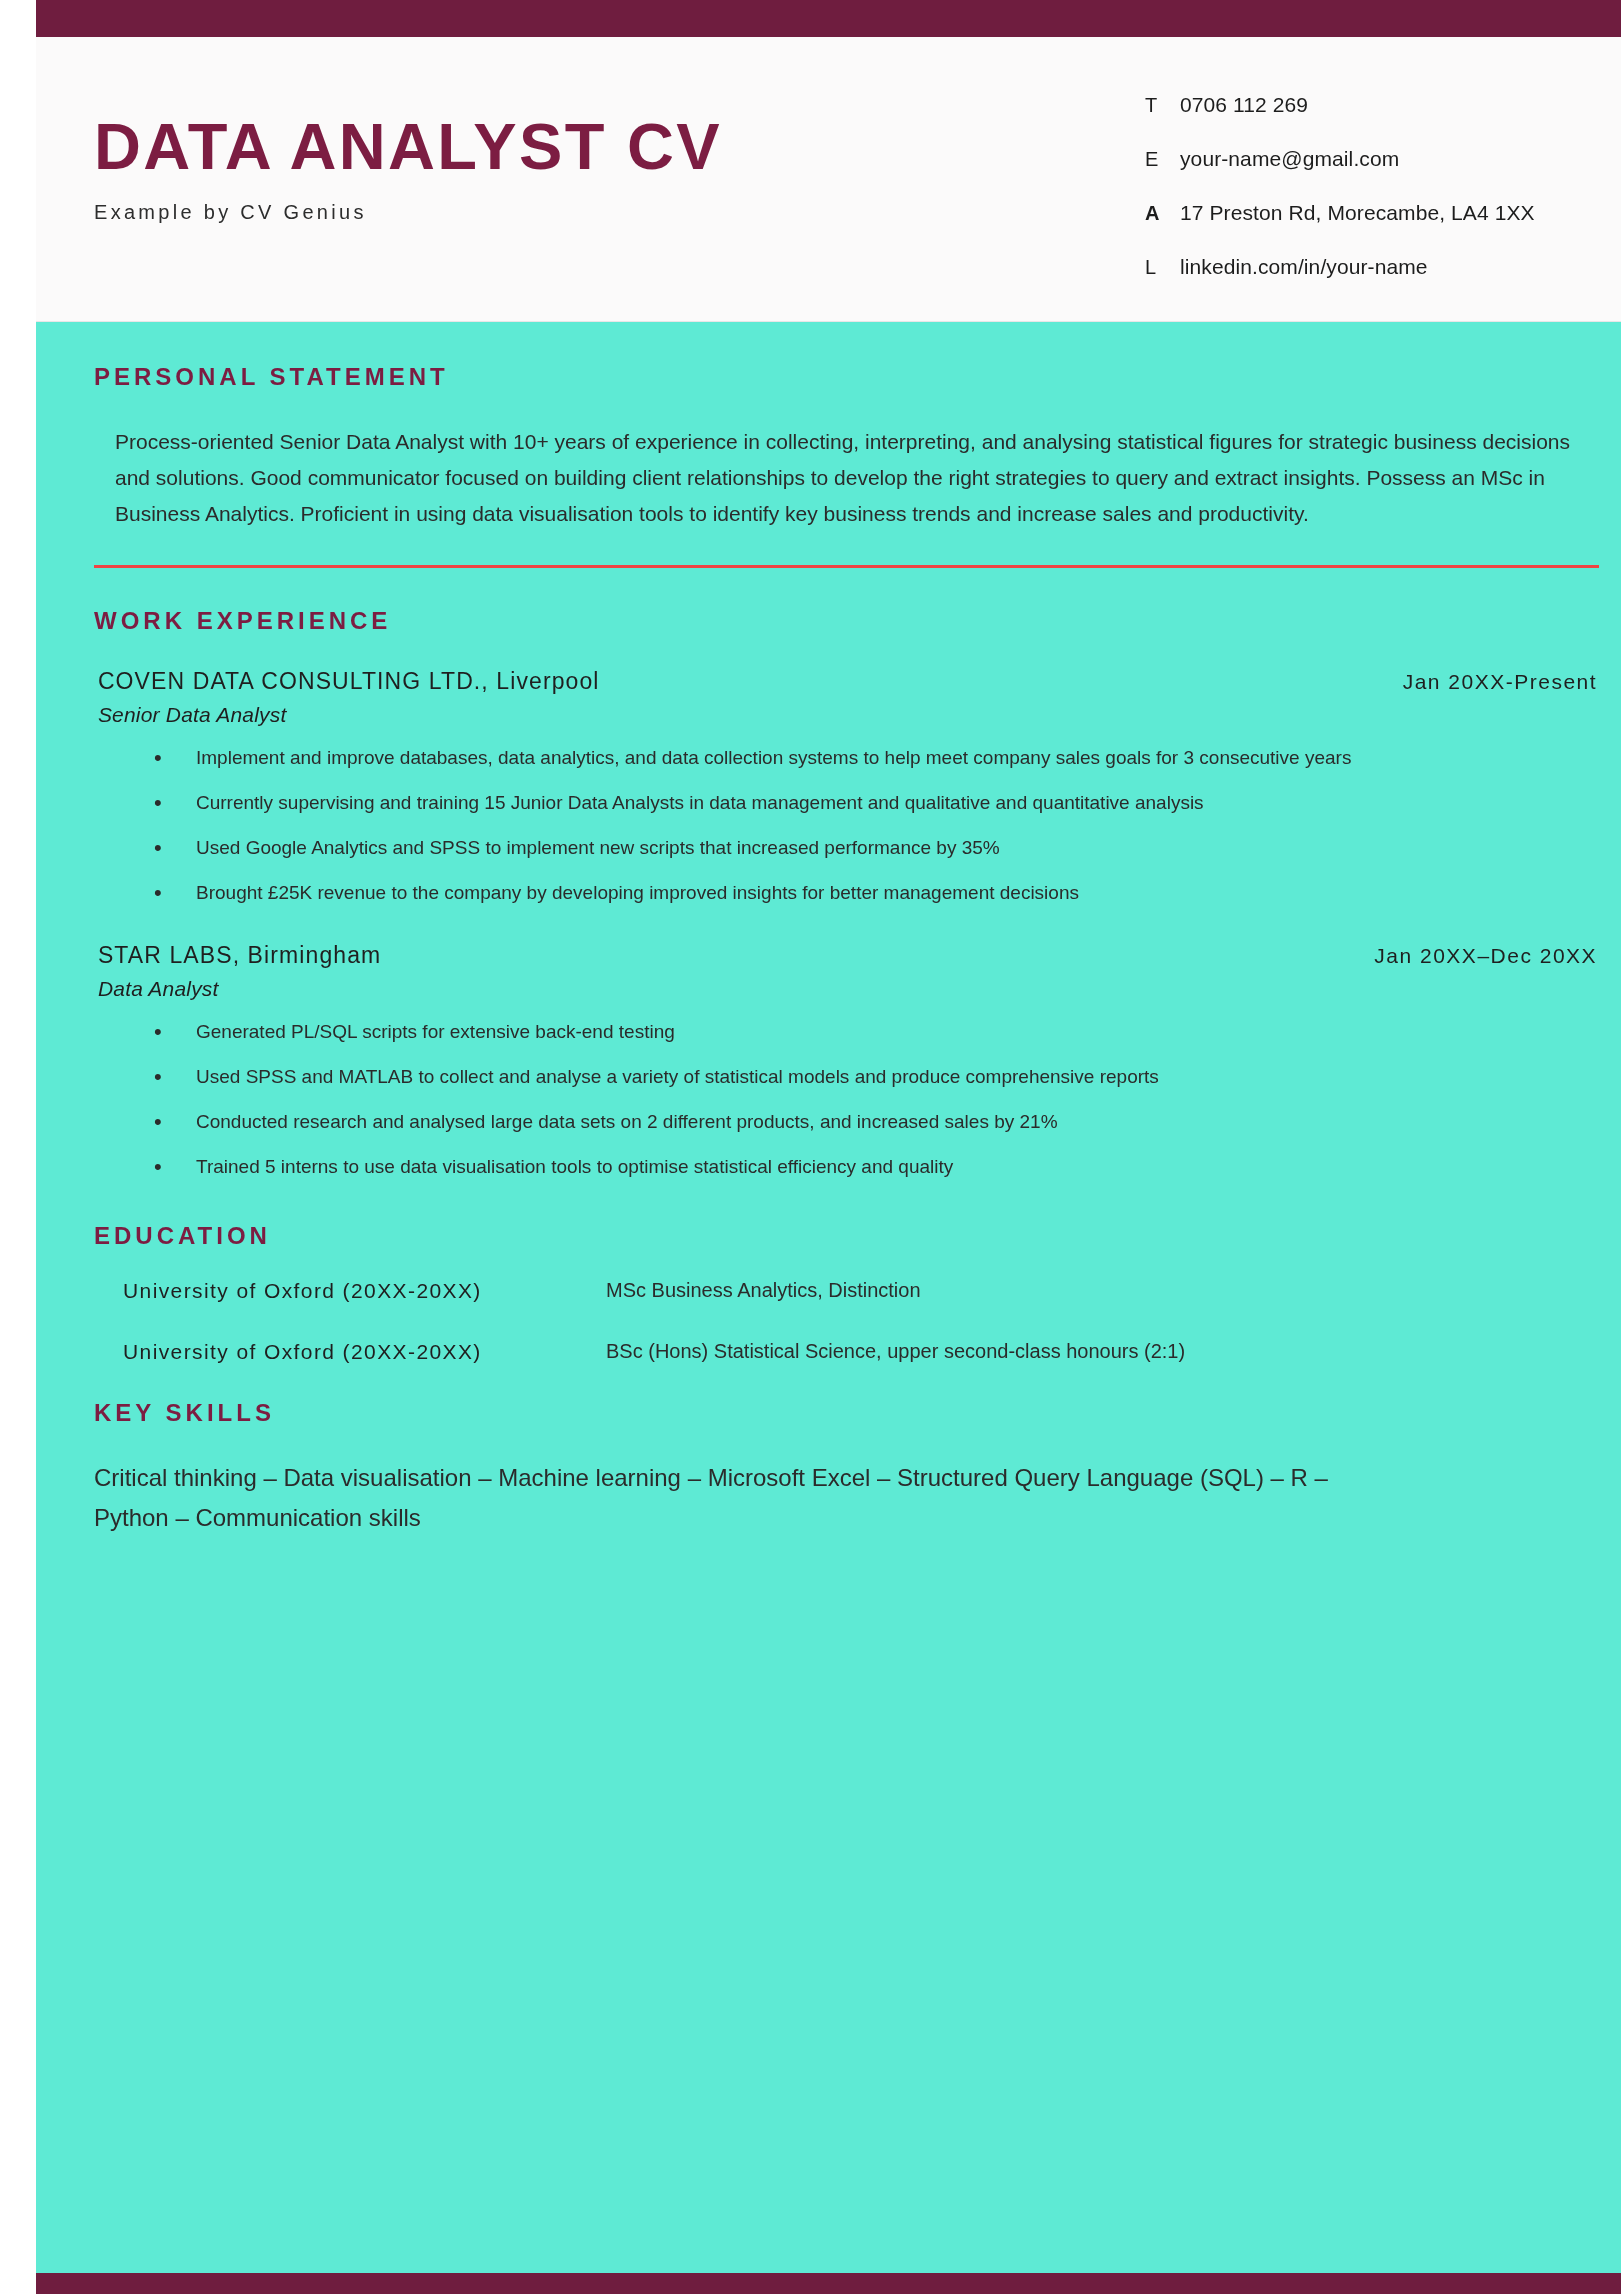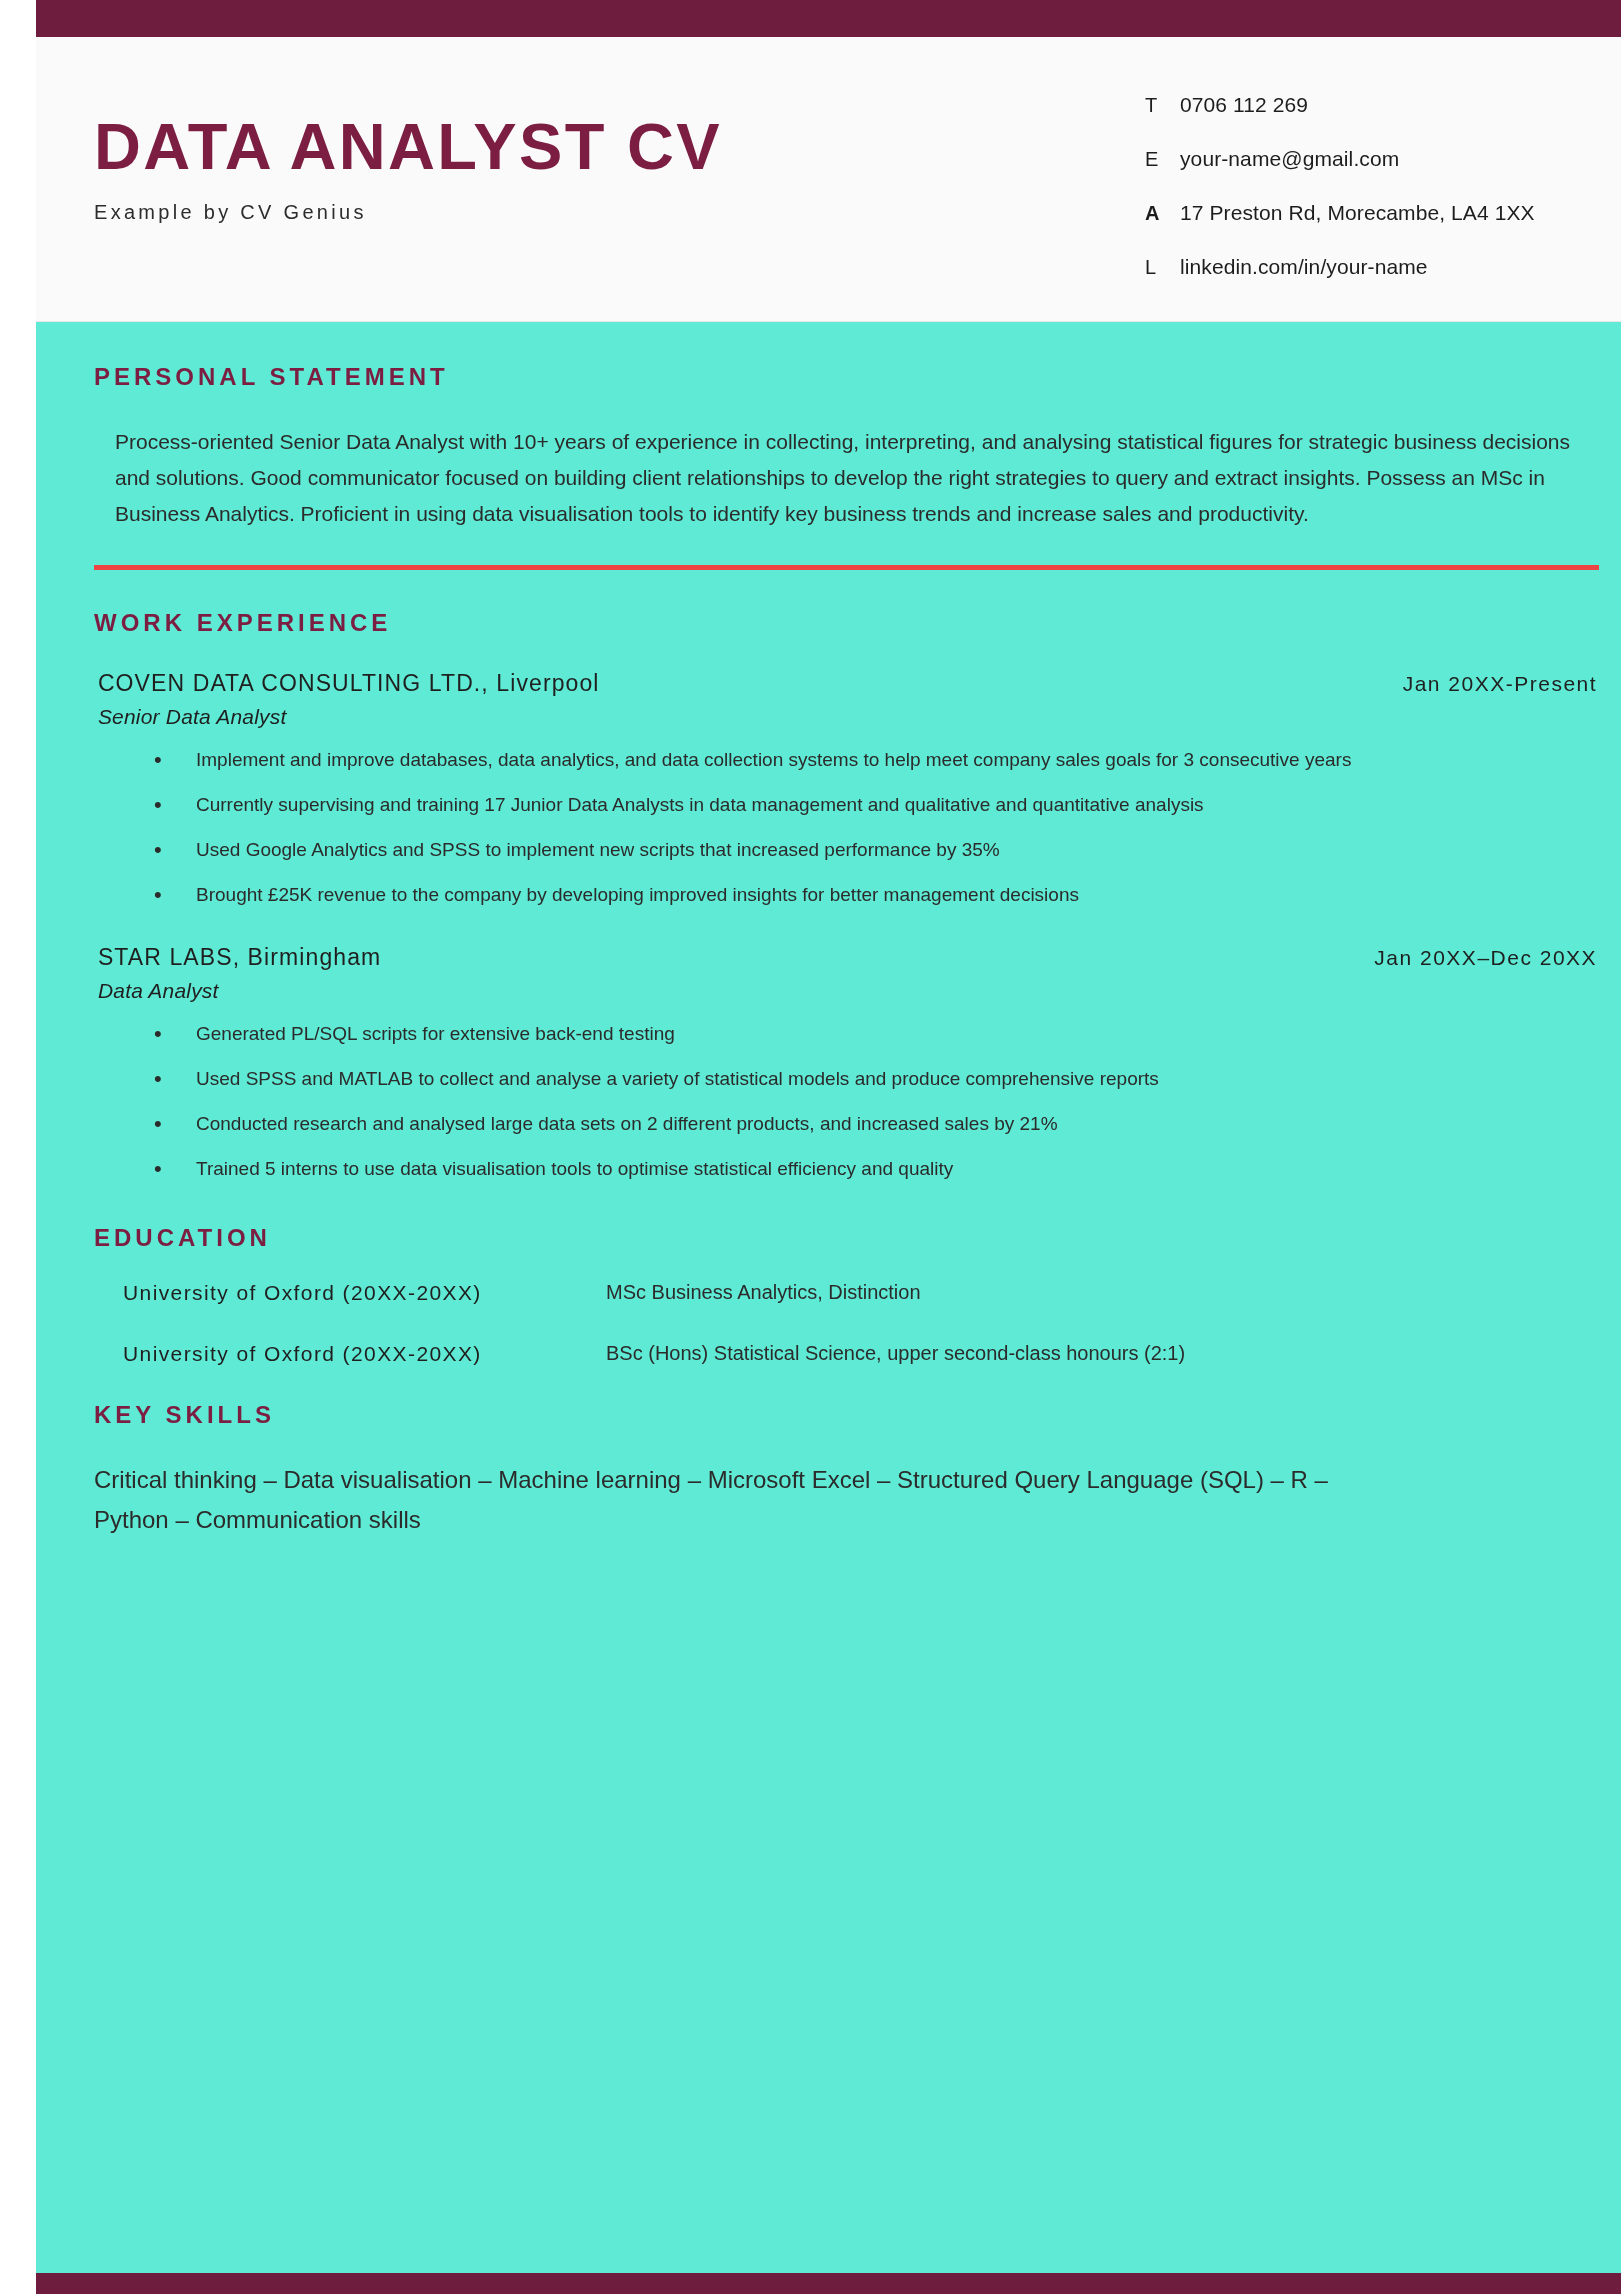--- a/index.html
+++ b/index.html
@@ -110,21 +110,21 @@
   .section-heading {
     font-size: 24px;
     font-weight: 700;
     color: #7c1d42;
     letter-spacing: 4px;
     margin: 0;
   }
 
   .section-statement {
     padding: 41px 0 33px 0;
-    border-bottom: 5px solid #ef4444;
+    border-bottom: 3px solid #ef4444;
   }
   .statement-text {
     margin: 33px 0 0 0;
     padding: 0 23px 0 21px;
     font-size: 21px;
     line-height: 1.72;
     color: #2b2b2b;
   }
 
   .section-work {
@@ -264,21 +264,21 @@
       <h2 class="section-heading">WORK EXPERIENCE</h2>
 
       <div class="job">
         <div class="job-line">
           <span class="job-company">COVEN DATA CONSULTING LTD., Liverpool</span>
           <span class="job-dates">Jan 20XX-Present</span>
         </div>
         <div class="job-role">Senior Data Analyst</div>
         <ul class="bullets">
           <li>Implement and improve databases, data analytics, and data collection systems to help meet company sales goals for 3 consecutive years</li>
-          <li>Currently supervising and training 17 Junior Data Analysts in data management and qualitative and quantitative analysis</li>
+          <li>Currently supervising and training 15 Junior Data Analysts in data management and qualitative and quantitative analysis</li>
           <li>Used Google Analytics and SPSS to implement new scripts that increased performance by 35%</li>
           <li>Brought £25K revenue to the company by developing improved insights for better management decisions</li>
         </ul>
       </div>
 
       <div class="job">
         <div class="job-line">
           <span class="job-company">STAR LABS, Birmingham</span>
           <span class="job-dates">Jan 20XX–Dec 20XX</span>
         </div>

